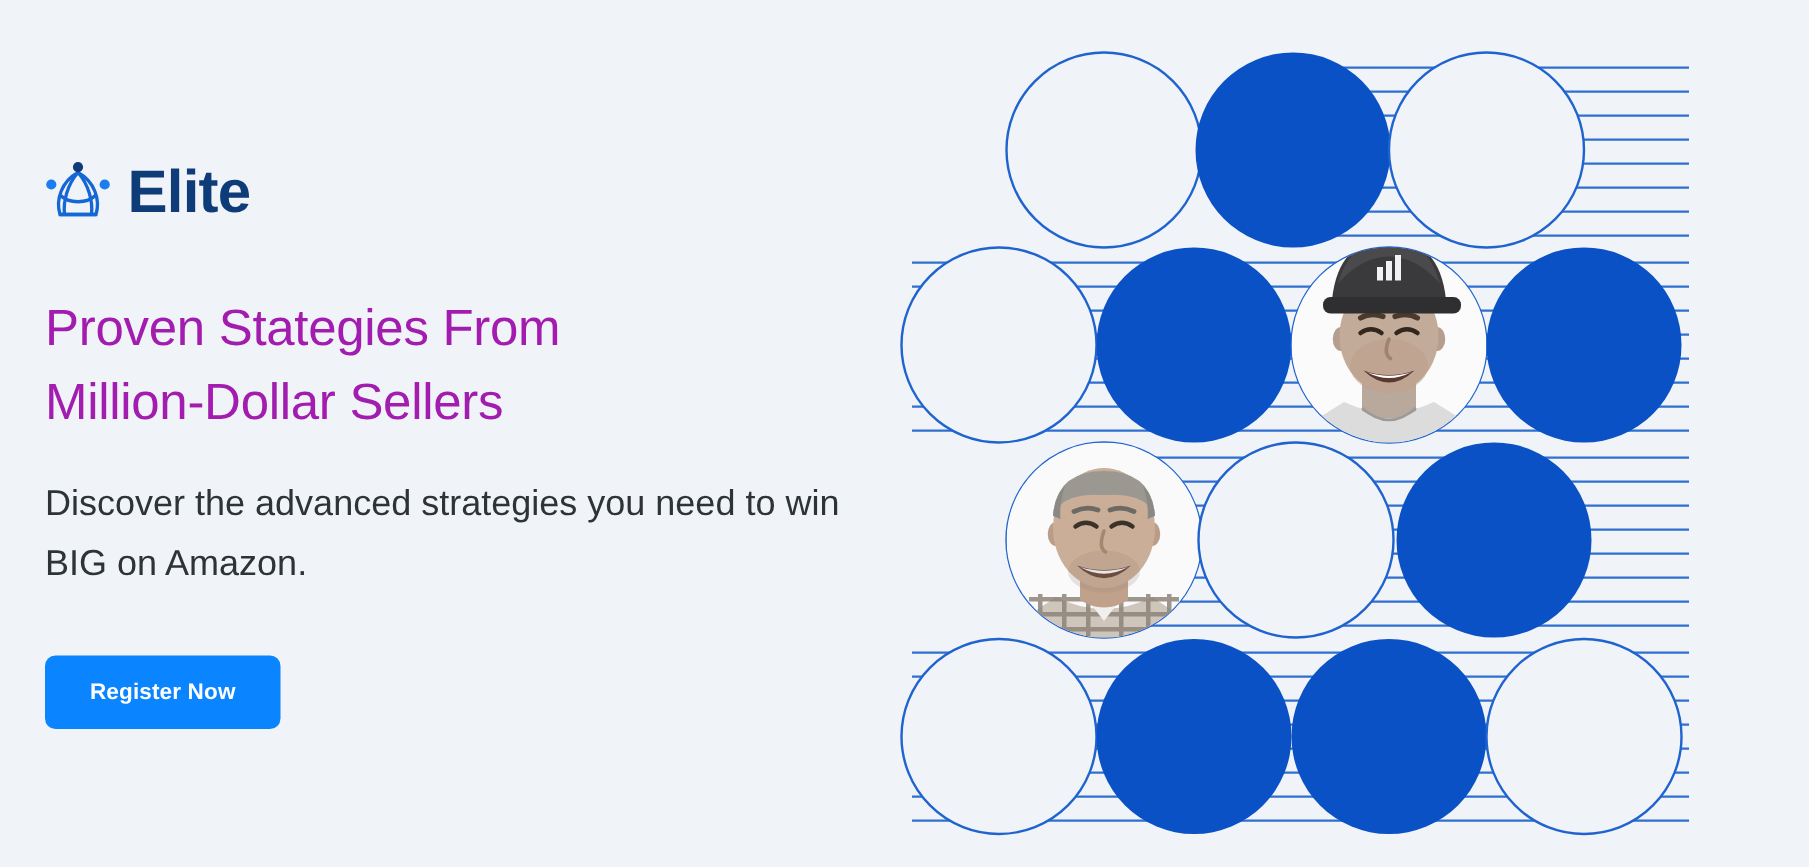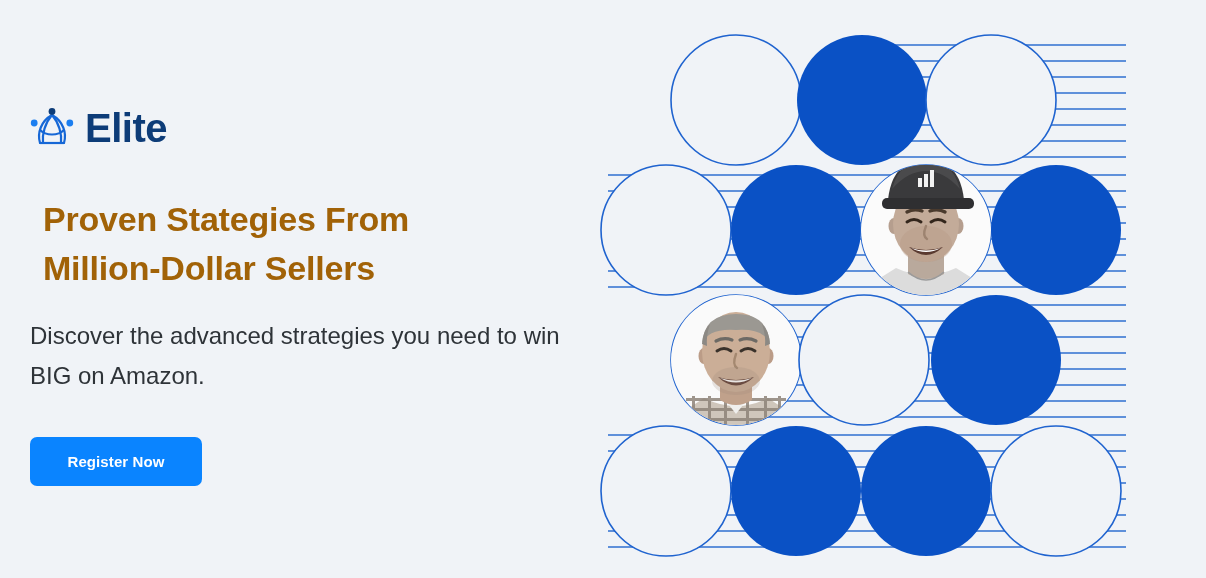--- a/index.html
+++ b/index.html
@@ -46,26 +46,26 @@
   .logo-word {
     font-size: 40px;
     font-weight: 700;
     color: #0d3c78;
     letter-spacing: -0.5px;
     line-height: 1;
   }
 
   .headline {
     position: absolute;
-    left: 15px;
+    left: 2px;
     top: 172px;
     width: 520px;
     font-size: 34px;
-    font-weight: 700;
-    color: #a16207;
+    font-weight: 400;
+    color: #a21caf;
     line-height: 1.45;
     letter-spacing: -0.2px;
     white-space: pre-line;
   }
 
   .subhead {
     position: absolute;
     left: 2px;
     top: 292px;
     width: 540px;
@@ -92,21 +92,21 @@
   .date-text {
     font-size: 19px;
     color: #2e3338;
     line-height: 1;
   }
 
   .cta {
     position: absolute;
     left: 2px;
     top: 437px;
-    width: 172px;
+    width: 157px;
     height: 49px;
     border-radius: 7px;
     background: #0a84ff;
     border: none;
     color: #ffffff;
     font-family: "Liberation Sans", sans-serif;
     font-size: 15px;
     font-weight: 700;
     letter-spacing: 0.1px;
     cursor: pointer;

